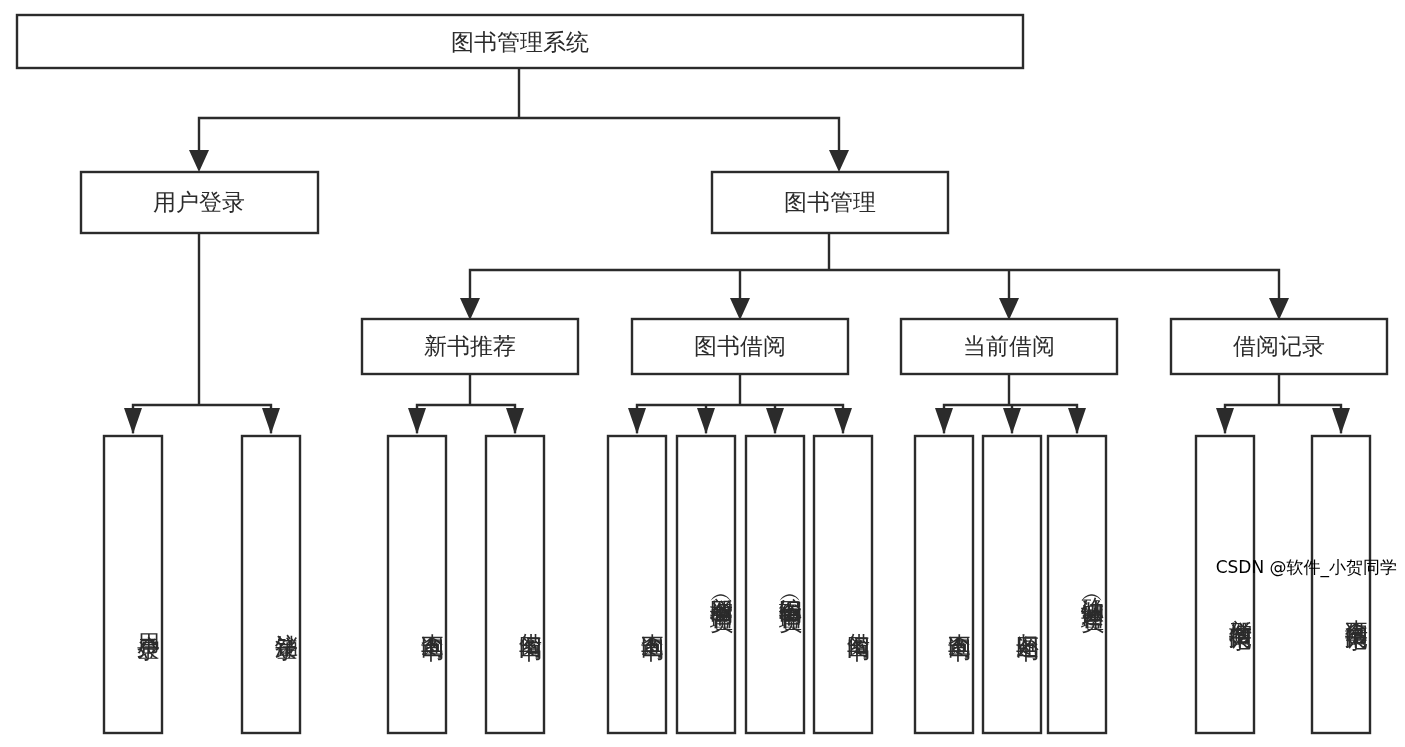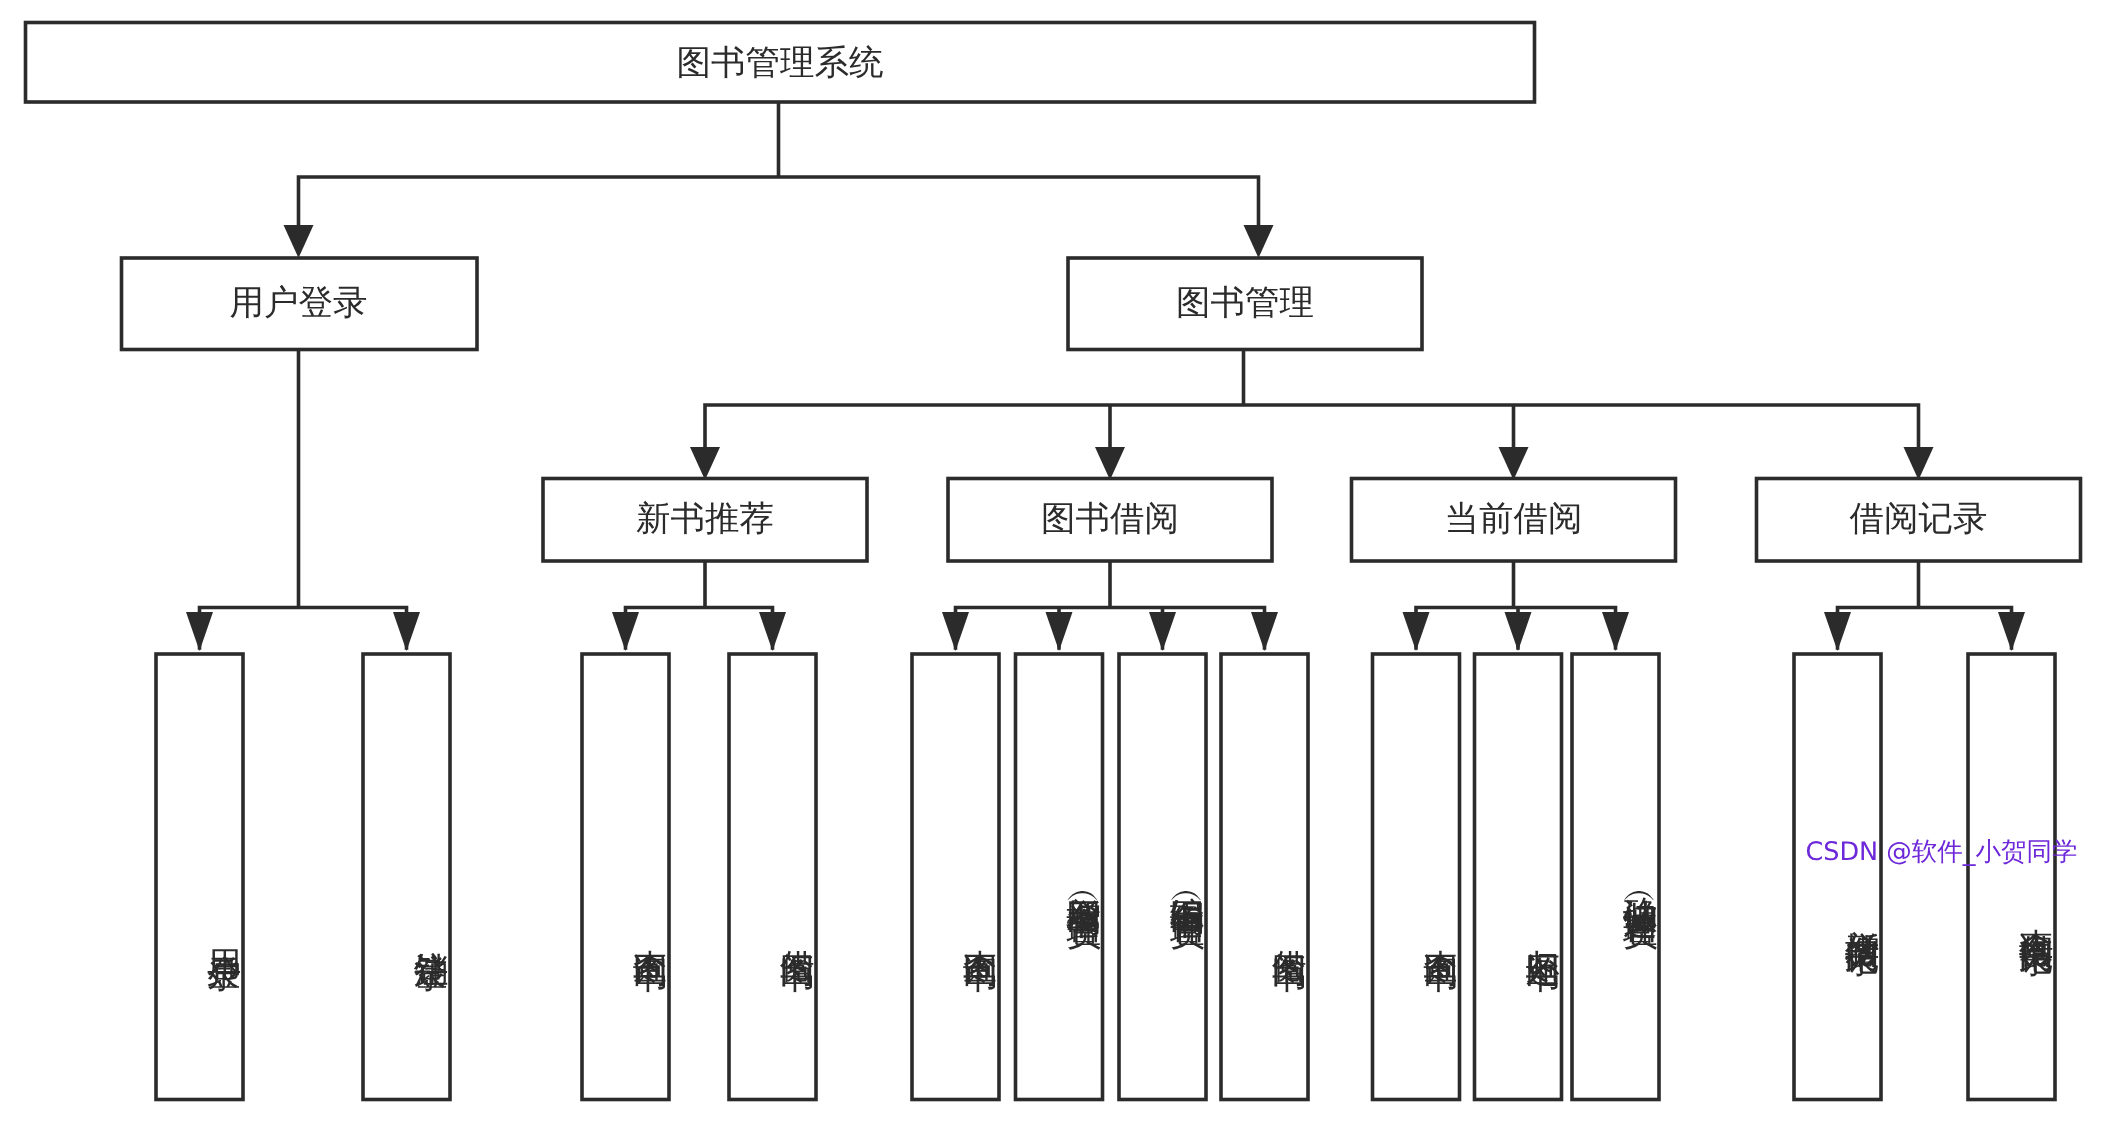--- a/index.html
+++ b/index.html
@@ -58,25 +58,25 @@
     color: #2b2b2b;
     letter-spacing: 2px;
     white-space: nowrap;
     display: flex;
     align-items: flex-start;
     justify-content: center;
     pointer-events: none;
   }
   .watermark {
     position: absolute;
-    right: 20px;
+    right: 8px;
     bottom: 4px;
     font-family: "DejaVu Sans", "Liberation Sans", sans-serif;
     font-size: 17px;
-    color: #6d28d9;
+    color: #000000;
     white-space: nowrap;
   }
 </style>
 </head>
 <body>
 
 <div id="diagram-root">
 
   <svg id="tree-svg" viewBox="0 0 1405 747">
 

